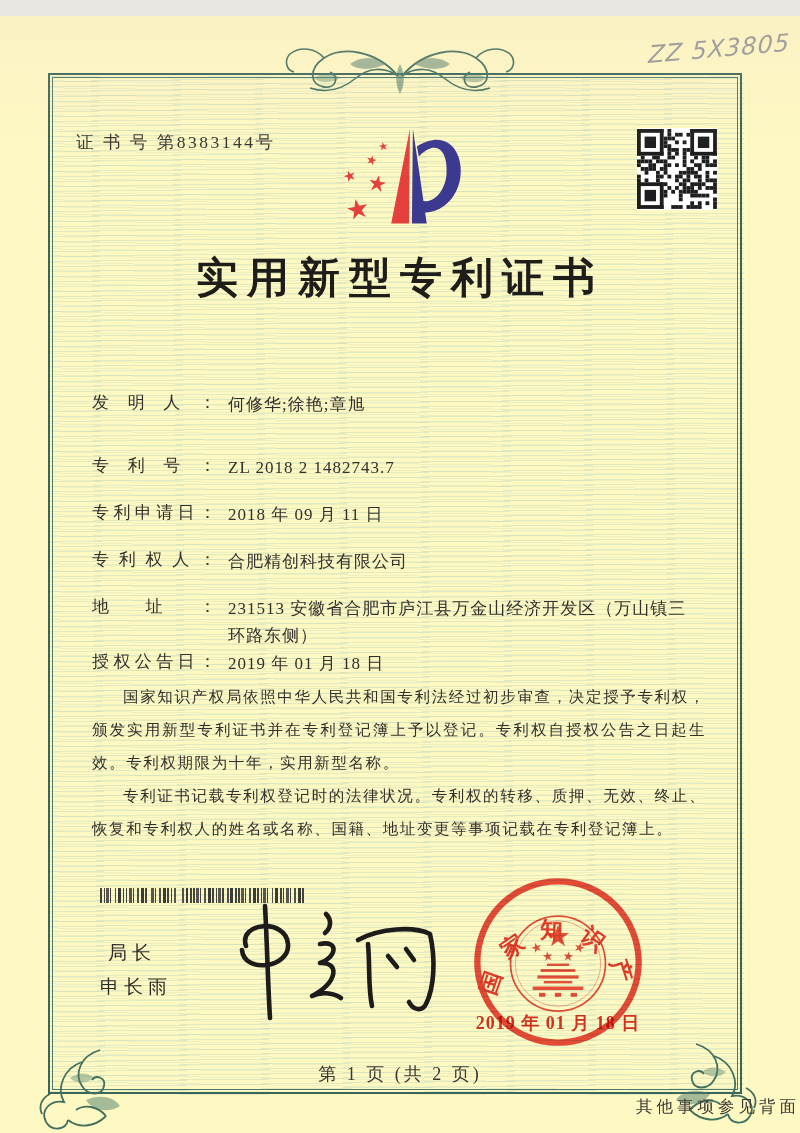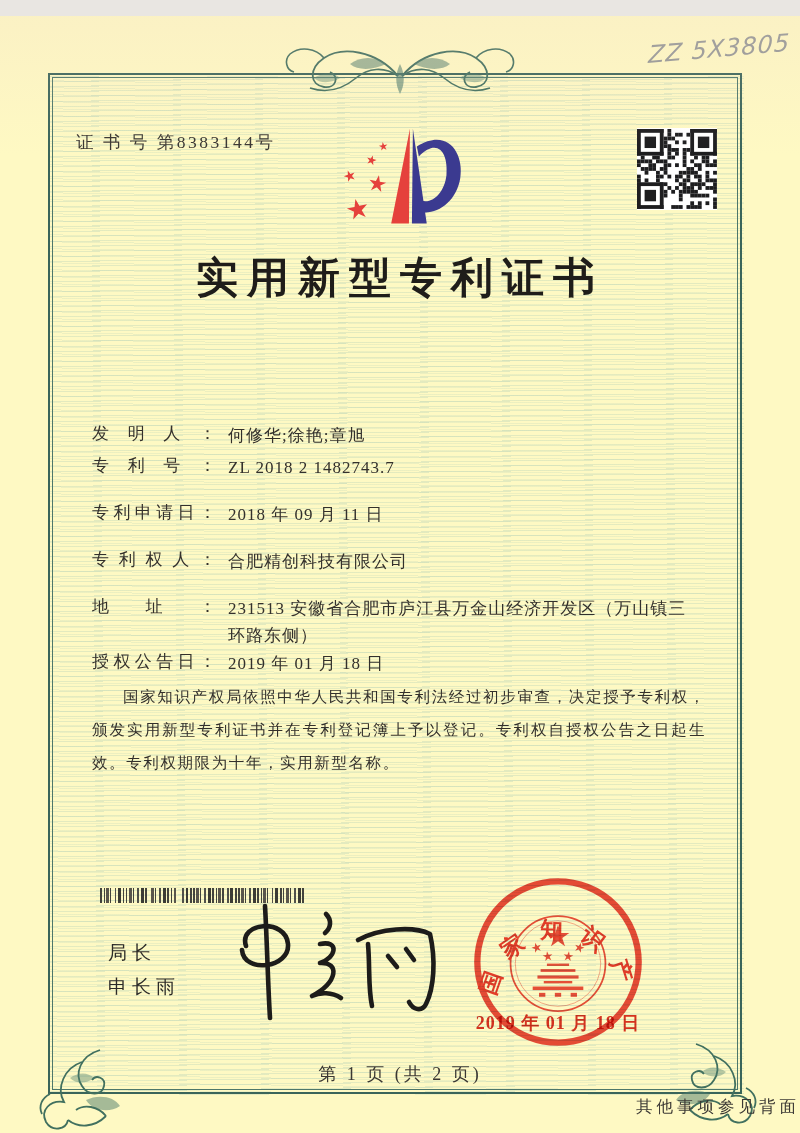--- a/index.html
+++ b/index.html
@@ -69,21 +69,21 @@
     position:absolute;left:100px;top:872px;width:206px;height:15px;opacity:.88;
     background:repeating-linear-gradient(90deg,
       #2b2b2b 0 1.5px, rgba(0,0,0,0) 1.5px 3.5px,
       #2b2b2b 3.5px 4.5px, rgba(0,0,0,0) 4.5px 6px,
       #44403c 6px 9px, rgba(0,0,0,0) 9px 10px,
       #2b2b2b 10px 11px, rgba(0,0,0,0) 11px 14.5px,
       #3a3a3a 14.5px 16px, rgba(0,0,0,0) 16px 18px,
       #222 18px 21px, rgba(0,0,0,0) 21px 22.5px);
   }
   .signer-title{position:absolute;left:108px;top:924px;font-size:19px;letter-spacing:5px;color:#2c2a27;}
-  .signer-name{position:absolute;left:108px;top:958px;font-size:19px;letter-spacing:5px;color:#2c2a27;text-align:center;}
+  .signer-name{position:absolute;left:100px;top:958px;font-size:19px;letter-spacing:5px;color:#2c2a27;text-align:center;}
   .signature{position:absolute;left:208px;top:884px;width:235px;height:122px;}
   .seal{position:absolute;left:471px;top:858px;width:174px;height:176px;mix-blend-mode:multiply;opacity:.95;}
   .seal svg{width:100%;height:100%;}
   .seal-date{
     position:absolute;left:471px;top:995px;width:174px;text-align:center;
     font-size:18px;letter-spacing:1px;color:#d63428;font-weight:600;
     mix-blend-mode:multiply;
   }
   .page-info{
     position:absolute;left:0;top:1046px;width:100%;text-align:center;
@@ -312,41 +312,42 @@
       <rect x="42.9" y="78" width="3.9" height="3.9" fill="#1d1d1f"></rect>
       <rect x="50.699999999999996" y="78" width="3.9" height="3.9" fill="#1d1d1f"></rect>
       <rect x="54.6" y="78" width="3.9" height="3.9" fill="#1d1d1f"></rect>
       <rect x="58.5" y="78" width="3.9" height="3.9" fill="#1d1d1f"></rect>
       <rect x="62.4" y="78" width="3.9" height="3.9" fill="#1d1d1f"></rect>
       <rect x="78" y="78" width="3.9" height="3.9" fill="#1d1d1f"></rect>
     </svg>
 
   <h1 class="title">实用新型专利证书</h1>
 
-  <div class="field-row" style="top:406px">
+  <div class="field-row" style="top:375px">
     <span class="flabel">发明人：</span><span class="fvalue">何修华;徐艳;章旭</span>
   </div>
   <div class="field-row" style="top:438px">
     <span class="flabel">专利号：</span><span class="fvalue">ZL 2018 2 1482743.7</span>
   </div>
   <div class="field-row" style="top:485px">
     <span class="flabel">专利申请日：</span><span class="fvalue">2018 年 09 月 11 日</span>
   </div>
   <div class="field-row" style="top:532px">
     <span class="flabel">专利权人：</span><span class="fvalue">合肥精创科技有限公司</span>
   </div>
   <div class="field-row" style="top:579px">
     <span class="flabel">地址：</span><span class="fvalue">231513 安徽省合肥市庐江县万金山经济开发区（万山镇三环路东侧）</span>
   </div>
   <div class="field-row" style="top:634px;width:616px">
     <span class="flabel">授权公告日：</span><span class="fvalue">2019 年 01 月 18 日</span>
   </div>
 
   <div class="paragraphs">
     <p>国家知识产权局依照中华人民共和国专利法经过初步审查，决定授予专利权，颁发实用新型专利证书并在专利登记簿上予以登记。专利权自授权公告之日起生效。专利权期限为十年，实用新型名称。</p>
+    <p>专利证书记载专利权登记时的法律状况。专利权的转移、质押、无效、终止、恢复和专利权人的姓名或名称、国籍、地址变更等事项记载在专利登记簿上。</p>
   </div>
 
   <div class="barcode"></div>
 
   <div class="signer-title">局长</div>
   <div class="signer-name">申长雨</div>
 
   <svg class="signature" viewBox="0 0 235 122">
     <g fill="none" stroke="#1d1c1a" stroke-width="4.6" stroke-linecap="round" stroke-linejoin="round">
       <path d="M38,46 C30,22 78,18 80,44 C82,68 36,74 34,50"></path>

